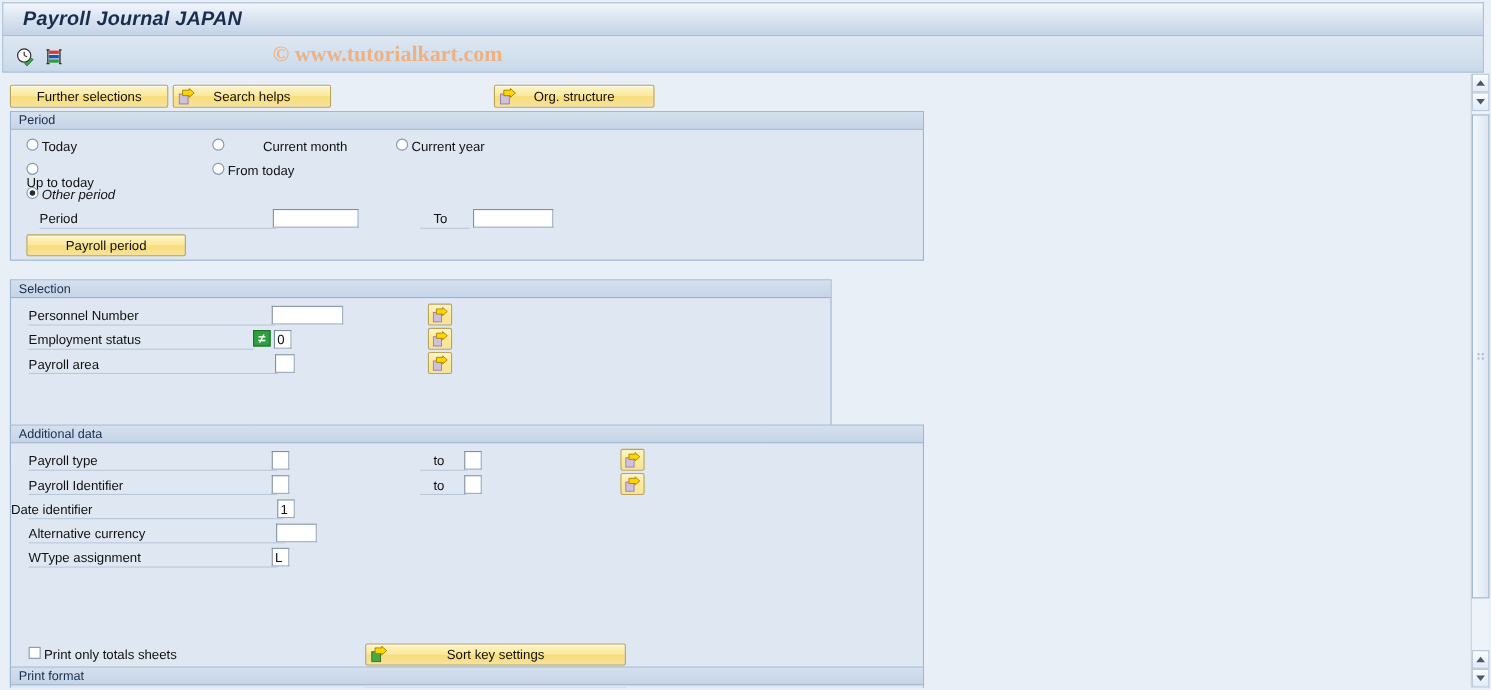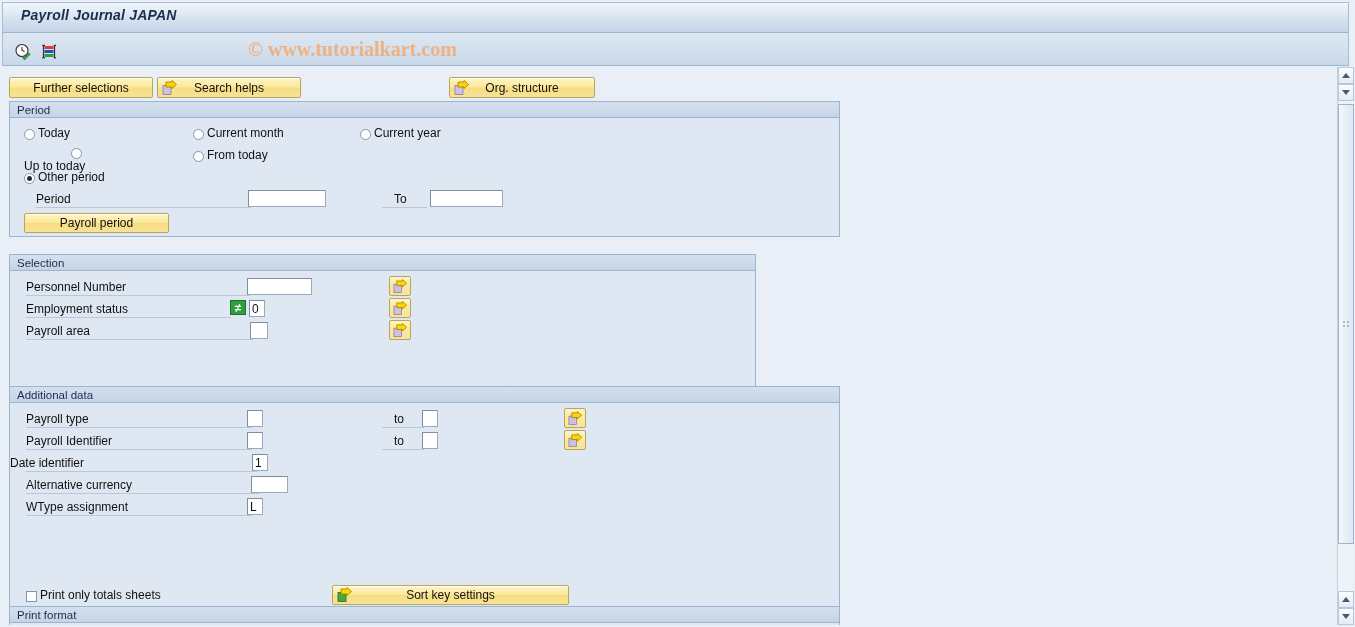--- a/index.html
+++ b/index.html
@@ -14,21 +14,21 @@
 
   
   .titlebar{
     position:absolute;left:2px;top:2px;width:1347px;height:31px;
     background:linear-gradient(to bottom,#f2f6fb 0%,#dbe5f1 45%,#c3d3e6 100%);
     border:1px solid #a8bdd4;border-bottom:1px solid #9db4cd;
     box-sizing:border-box;
   }
   .titlebar .ttl{
     position:absolute;left:18px;top:4px;
-    font-size:14px;font-weight:bold;font-style:italic;
+    font-size:18px;font-weight:bold;font-style:italic;
     color:#1b2d4f;letter-spacing:.2px;white-space:nowrap;
   }
 
   
   .toolbar{
     position:absolute;left:2px;top:33px;width:1347px;height:33px;
     background:linear-gradient(to bottom,#dde7f2 0%,#d2dfed 60%,#c9d9ea 100%);
     border-left:1px solid #a8bdd4;border-right:1px solid #a8bdd4;
     border-bottom:1px solid #9db4cd;
     box-sizing:border-box;
@@ -69,21 +69,21 @@
   }
   .grp > .ghdr{
     position:absolute;left:0;top:0;right:0;height:16px;
     background:linear-gradient(to bottom,#d5e0ee 0%,#c5d4e6 100%);
     border-bottom:1px solid #9bb4cf;
     font-size:11.5px;color:#1b2d4f;line-height:16px;padding-left:7px;
     box-sizing:border-box;white-space:nowrap;
   }
 
   
-  .radio,.chk{position:absolute;display:flex;align-items:flex-end;cursor:pointer;white-space:nowrap;}
+  .radio,.chk{position:absolute;display:flex;align-items:flex-start;cursor:pointer;white-space:nowrap;}
   .rdot{
     width:11px;height:11px;border-radius:50%;
     border:1px solid #8296ad;background:#fff;
     box-sizing:border-box;margin-right:3px;flex:0 0 auto;position:relative;
   }
   .rdot.on::after{
     content:"";position:absolute;left:2px;top:2px;width:5px;height:5px;
     border-radius:50%;background:#2b2b2b;
   }
   .cbox{
@@ -195,39 +195,39 @@
       <span class="lbl">Org. structure</span>
     </div>
 
     <div class="grp" style="left:7px;top:34px;width:831px;height:136px;">
       <div class="ghdr">Period</div>
 
       <div class="radio" style="left:14px;top:24px;">
         <span class="rdot"></span>
         <span class="rlab">Today</span>
       </div>
-      <div class="radio" style="left:183px;top:24px;">
+      <div class="radio" style="left:183px;top:24px;gap:32px;">
         <span class="rdot"></span>
         <span class="rlab">Current month</span>
       </div>
       <div class="radio" style="left:350px;top:24px;">
         <span class="rdot"></span>
         <span class="rlab">Current year</span>
       </div>
 
       <div class="radio" style="left:14px;top:46px;flex-direction:column;">
         <span class="rdot"></span>
         <span class="rlab">Up to today</span>
       </div>
       <div class="radio" style="left:183px;top:46px;">
         <span class="rdot"></span>
         <span class="rlab">From today</span>
       </div>
 
-      <div class="radio" style="left:14px;top:68px;">
+      <div class="radio" style="left:14px;top:68px;font-style:italic;">
         <span class="rdot on"></span>
         <span class="rlab">Other period</span>
       </div>
 
       <div class="flab" style="left:26px;top:90px;">Period</div>
       <div class="fline" style="left:26px;top:105px;width:215px;"></div>
       <input class="inp" style="left: 238px; top: 88px; width: 78px; height: 17px;" value="">
 
       <div class="totext" style="left:372px;top:90px;">To</div>
       <div class="fline" style="left:372px;top:105px;width:45px;"></div>

